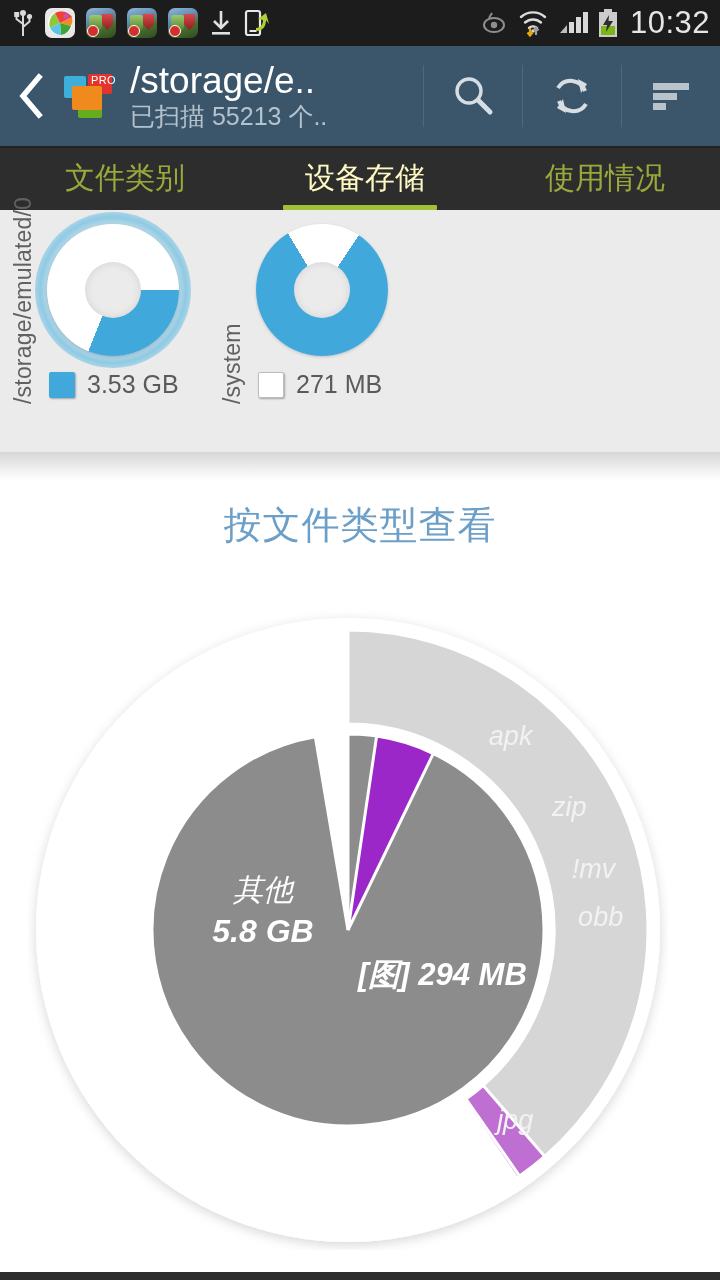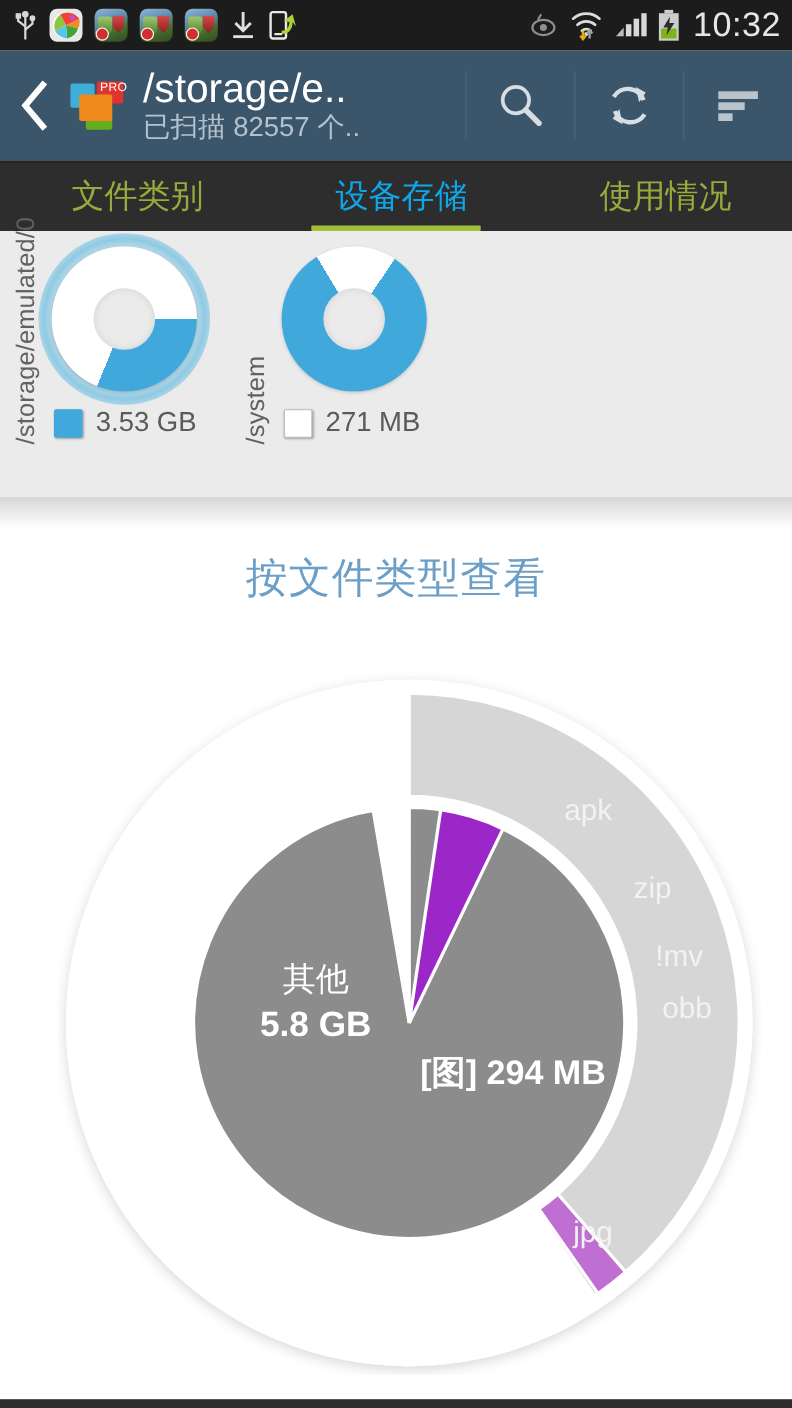--- a/index.html
+++ b/index.html
@@ -53,21 +53,21 @@
   .ab-div { width: 1px; height: 62px; background: #4f687c; flex: none; }
   .ab-btn { width: 98px; height: 100px; display: flex; align-items: center; justify-content: center; flex: none; }
 
   
   .tabbar {
     position: absolute; top: 146px; left: 0; width: 720px; height: 64px;
     background: #2d2d2d; display: flex; align-items: stretch;
   }
   .tab { flex: 1; display: flex; align-items: center; justify-content: center;
          color: #9aa83c; font-size: 30px; position: relative; padding-left: 10px; }
-  .tab.active { color: #0ea5e9; }
+  .tab.active { color: #fef9c3; }
   .tab.active::after { content: ""; position: absolute; left: 18%; right: 18%; bottom: 0;
                        height: 5px; background: #a2c037; border-radius: 1px; }
   .tabbar::before { content:""; position:absolute; top:0; left:0; right:0; height:2px; background:#232323; }
 
   
   .storage {
     position: absolute; top: 210px; left: 0; width: 720px; height: 242px;
     background: #ebebeb; display: flex; align-items: flex-start; padding-top: 14px;
   }
   .storage-shadow {
@@ -99,21 +99,21 @@
   .swatch { width: 26px; height: 26px; border-radius: 2px; box-shadow: 1px 1px 2px rgba(0,0,0,.3); }
   .swatch.used { background: #41a8dc; }
   .swatch.free { background: #ffffff; border: 1px solid #bdbdbd; }
   .legend-txt { color: #5a5a5a; font-size: 25px; margin-left: 12px; white-space: nowrap; }
 
   
   .chart-title {
     position: absolute; top: 500px; left: 0; width: 720px; text-align: center;
     color: #6b9fc8; font-size: 38px; letter-spacing: 1px;
   }
-  .sunburst { position: absolute; left: 52px; top: 610px; width: 640px; height: 640px; }
+  .sunburst { position: absolute; left: 28px; top: 610px; width: 640px; height: 640px; font-style: italic; }
   .sunburst svg { display: block; }
   .slice-label { fill: #f2f2f2; font-size: 27px; font-family: "Liberation Sans", sans-serif; }
   .center-label { fill: #ffffff; font-family: "Liberation Sans", sans-serif; }
   .center-name { font-size: 30px; }
   .center-size { font-size: 32px; font-weight: bold; }
   .wedge-label { fill: #ffffff; font-size: 31px; font-weight: bold; font-family: "Liberation Sans", sans-serif; }
 
   .bottomstrip { position: absolute; left: 0; bottom: 0; width: 720px; height: 8px; background: #2d2d2d; }
 </style>
 </head>
@@ -203,21 +203,21 @@
     </div>
     <div class="ab-logo">
       <span class="lg-sq lg-blue"></span>
       <span class="lg-sq lg-red"></span>
       <span class="lg-sq lg-green"></span>
       <span class="lg-sq lg-orange"></span>
       <span class="lg-pro">PRO</span>
     </div>
     <div class="ab-titles">
       <div class="ab-title">/storage/e..</div>
-      <div class="ab-sub">已扫描 82557 个..</div>
+      <div class="ab-sub">已扫描 55213 个..</div>
     </div>
     <div class="ab-div"></div>
     <div class="ab-btn">
       <svg width="48" height="48" viewBox="0 0 48 48">
         <circle cx="20" cy="19" r="12" fill="none" stroke="#d6dde3" stroke-width="3.4"></circle>
         <path d="M29 28 L41 40" stroke="#d6dde3" stroke-width="5" stroke-linecap="round"></path>
       </svg>
     </div>
     <div class="ab-div"></div>
     <div class="ab-btn">

